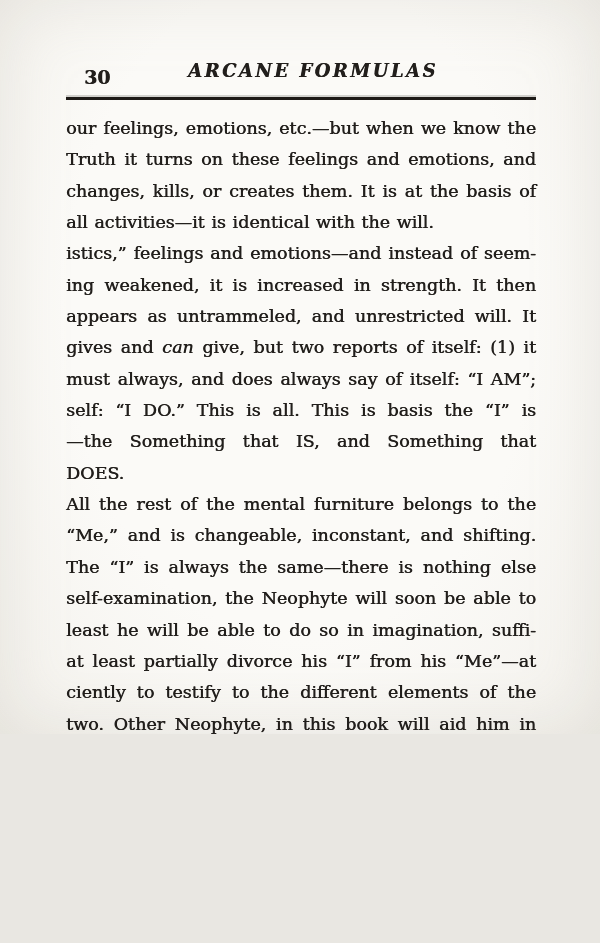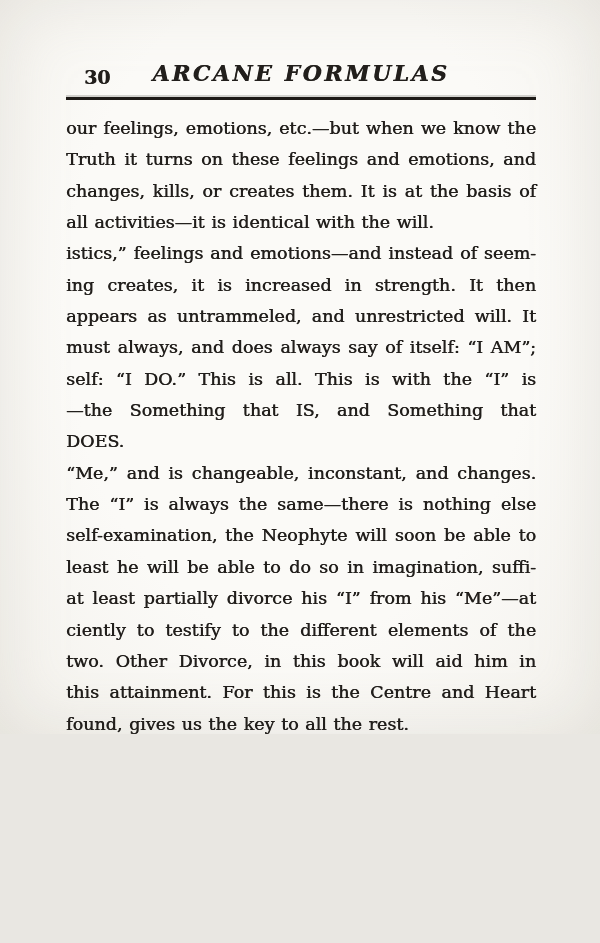--- a/index.html
+++ b/index.html
@@ -30,25 +30,25 @@
   .page-number {
     position: absolute;
     left: 18px;
     top: 8px;
     font-size: 19px;
     font-weight: bold;
     text-shadow: 0.4px 0 0 currentColor;
   }
   .header-title {
     position: absolute;
-    left: 0;
+    left: 12px;
     top: 2px;
     width: 100%;
     text-align: center;
-    font-size: 22px;
+    font-size: 18px;
     font-style: italic;
     font-weight: bold;
     letter-spacing: 2.5px;
     text-shadow: 0.4px 0 0 currentColor;
   }
   .header-rule {
     position: absolute;
     left: 66px;
     top: 97px;
     width: 470px;
@@ -86,31 +86,33 @@
   <div class="header-rule"></div>
   <div class="body-text">
       <div>
         <div class="line">our feelings, emotions, etc.—but when we know the</div>
         <div class="line">Truth it turns on these feelings and emotions, and</div>
         <div class="line">changes, kills, or creates them.  It is at the basis of</div>
         <div class="line last">all activities—it is identical with the will.</div>
       </div>
       <div>
         <div class="line">istics,” feelings and emotions—and instead of seem-</div>
-        <div class="line">ing creates, it is increased in strength.  It then</div>
+        <div class="line">ing weakened, it is increased in strength.  It then</div>
         <div class="line">appears as untrammeled, and unrestricted will.  It</div>
+        <div class="line">gives and <em>can</em> give, but two reports of itself:  (1) it</div>
         <div class="line">must always, and does always say of itself: “I AM”;</div>
-        <div class="line">self: “I DO.”  This is all.  This is with the “I” is</div>
+        <div class="line">self: “I DO.”  This is all.  This is basis the “I” is</div>
         <div class="line">—the Something that IS, and Something that DOES.</div>
-        <div class="line">“Me,” and is changeable, inconstant, and changes.</div>
+        <div class="line">All the rest of the mental furniture belongs to the</div>
+        <div class="line">“Me,” and is changeable, inconstant, and shifting.</div>
         <div class="line">The “I” is always the same—there is nothing else</div>
       </div>
       <div>
         <div class="line">self-examination, the Neophyte will soon be able to</div>
         <div class="line">least he will be able to do so in imagination, suffi-</div>
         <div class="line">at least partially divorce his “I” from his “Me”—at</div>
         <div class="line">ciently to testify to the different elements of the</div>
-        <div class="line">two.  Other Divorce, in this book will aid him in</div>
+        <div class="line">two.  Other Neophyte, in this book will aid him in</div>
         <div class="line">this attainment.  For this is the Centre and Heart</div>
         <div class="line last">found, gives us the key to all the rest.</div>
       </div>
     </div>
 </div>
 
 </body></html>

